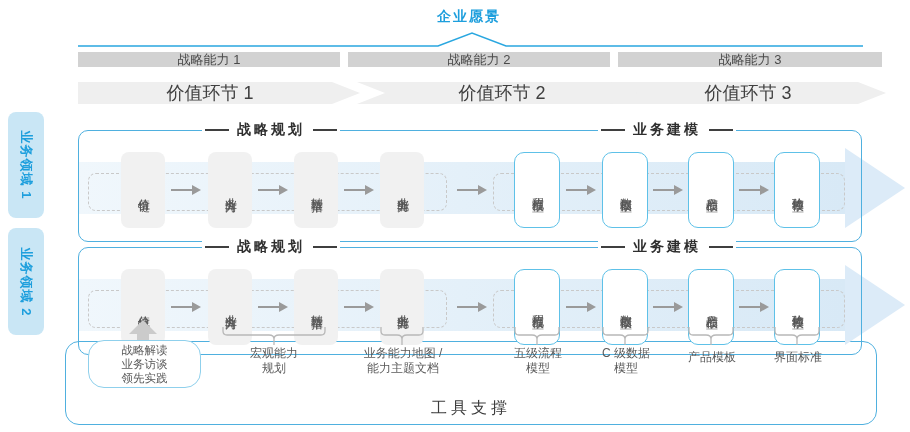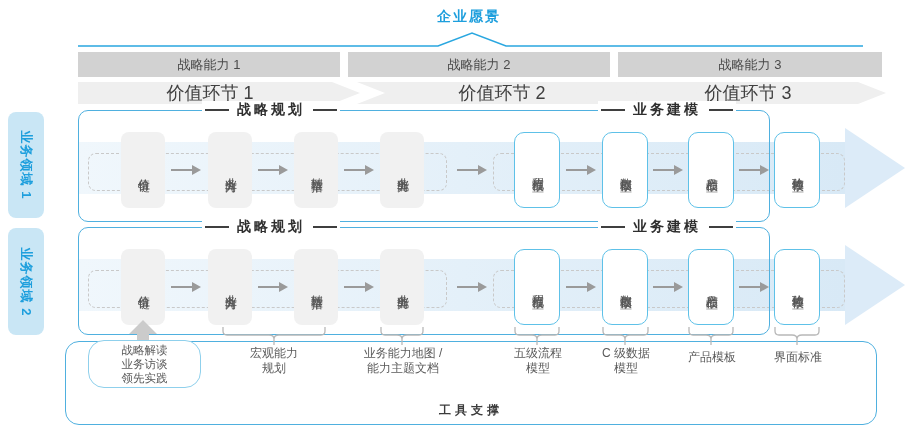--- a/index.html
+++ b/index.html
@@ -4,36 +4,36 @@
 <style>
   * { margin:0; padding:0; box-sizing:border-box; }
   body { font-family: "Liberation Sans", sans-serif; background:#fff; }
   .canvas { position:relative; width:910px; height:432px; background:#fff; overflow:hidden; }
 
   
   .titles { position:absolute; left:0; top:8px; width:100%; display:flex; justify-content:center; gap:46px; transform:translateX(14px); }
   .titles .t { font-size:14px; font-weight:bold; color:#1E9FDD; letter-spacing:2px; }
 
   
-  .bar { position:absolute; top:52px; height:25px; background:#D2D2D2; display:flex; align-items:center; justify-content:center; font-size:13px; color:#4A4A4A; }
+  .bar { position:absolute; top:52px; height:15px; background:#D2D2D2; display:flex; align-items:center; justify-content:center; font-size:13px; color:#4A4A4A; }
   .bar1 { left:78px; width:262px; } .bar2 { left:348px; width:262px; } .bar3 { left:618px; width:264px; }
 
   
   .chev { position:absolute; top:82px; height:22px; background:#EFEFEF; display:flex; align-items:center; justify-content:center; font-size:18px; color:#404040; }
   .chev1 { left:78px; width:282px; clip-path:polygon(0 0,254px 0,100% 50%,254px 100%,0 100%); padding-right:18px; }
   .chev2 { left:357px; width:290px; clip-path:polygon(0 0,262px 0,100% 50%,262px 100%,0 100%,28px 50%); }
   .chev3 { left:610px; width:276px; clip-path:polygon(0 0,248px 0,100% 50%,248px 100%,0 100%,28px 50%); }
 
   
   .vlabel { position:absolute; left:8px; width:36px; background:#C9E6F5; border-radius:8px; display:flex; align-items:center; justify-content:center; }
   .vlabel1 { top:112px; height:106px; } .vlabel2 { top:228px; height:107px; }
   .vlabel span { transform:rotate(90deg); white-space:nowrap; font-size:13px; font-weight:bold; color:#1E9FDD; letter-spacing:1px; }
 
   
-  .panel { position:absolute; left:78px; width:692px; }
+  .panel { position:absolute; left:78px; width:784px;margin-top:20px; }
   .panel-1 { top:110px; height:112px; } .panel-2 { top:227px; height:108px; }
   .panel-border { position:absolute; inset:0; border:1.5px solid #4FB0DF; border-radius:10px; z-index:5; pointer-events:none; }
   .band { position:absolute; left:1px; top:32px; width:766px; height:52px; background:linear-gradient(to right,#F0F7FC,#D8E9F6); z-index:1; }
   .band-arrowhead { position:absolute; left:767px; top:18px; width:0; height:0; border-left:60px solid #DCEBF8; border-top:40px solid transparent; border-bottom:40px solid transparent; z-index:1; }
   .dashed { position:absolute; top:43px; height:38px; border:1.5px dashed #C9C9C9; border-radius:8px; z-index:2; }
   .dashed-a { left:10px; width:359px; } .dashed-b { left:415px; width:352px; }
   .box { position:absolute; top:22px; height:76px; z-index:3; display:flex; align-items:center; justify-content:center; writing-mode:vertical-rl; font-size:12px; line-height:1.15; color:#555; letter-spacing:1px; text-align:center; }
   .box-gray { width:44px; background:#F1F1F1; border-radius:8px; }
   .box-white { width:46px; background:#fff; border:1.5px solid #5EC1E8; border-radius:10px; }
   .bg1 { left:43px; } .bg2 { left:130px; } .bg3 { left:216px; } .bg4 { left:302px; }
@@ -43,21 +43,21 @@
   .harrow::after { content:''; position:absolute; right:0; top:0; width:0; height:0; border-left:9px solid #9A9A9A; border-top:5px solid transparent; border-bottom:5px solid transparent; }
   .ha1 { left:93px; } .ha2 { left:180px; } .ha3 { left:266px; } .ha4 { left:379px; }
   .ha5 { left:488px; } .ha6 { left:575px; } .ha7 { left:661px; }
   .hdr { position:absolute; top:0; transform:translate(-50%,-50%); display:flex; align-items:center; gap:8px; background:#fff; padding:0 3px; z-index:6; white-space:nowrap; }
   .hdr-a { left:193px; } .hdr-b { left:589px; }
   .hdr .txt { font-size:14px; font-weight:bold; color:#2E2E2E; letter-spacing:3px; }
   .hdr .dash { width:24px; height:2px; background:#3F3F3F; }
 
   
   .tools { position:absolute; left:65px; top:341px; width:812px; height:84px; border:1.5px solid #4FB0DF; border-radius:14px; z-index:0; }
-  .tools-label { position:absolute; left:50%; bottom:5px; transform:translateX(-50%); font-size:12px; font-weight:bold; color:#3C3C3C; letter-spacing:4px; }
+  .tools-label { position:absolute; left:50%; bottom:5px; transform:translateX(-50%); font-size:16px; font-weight:normal; color:#3C3C3C; letter-spacing:4px; }
 
   
   .overlay { position:absolute; left:0; top:0; z-index:7; pointer-events:none; }
 
   
   .ann { position:absolute; top:346px; transform:translateX(-50%); text-align:center; font-size:12px; line-height:15px; color:#5A5A5A; z-index:9; white-space:nowrap; }
   .ann-a2 { left:274px; } .ann-a3 { left:403px; } .ann-a4 { left:538px; }
   .ann-a5 { left:626px; } .ann-a6 { left:712px; top:350px; } .ann-a7 { left:798px; top:350px; }
   .practice-box { position:absolute; left:88px; top:340px; width:113px; height:48px; background:#fff; border:1.2px solid #8FD0EC; border-radius:16px; display:flex; flex-direction:column; align-items:center; justify-content:center; font-size:11.5px; line-height:14px; color:#5A5A5A; z-index:9; }
 </style>

